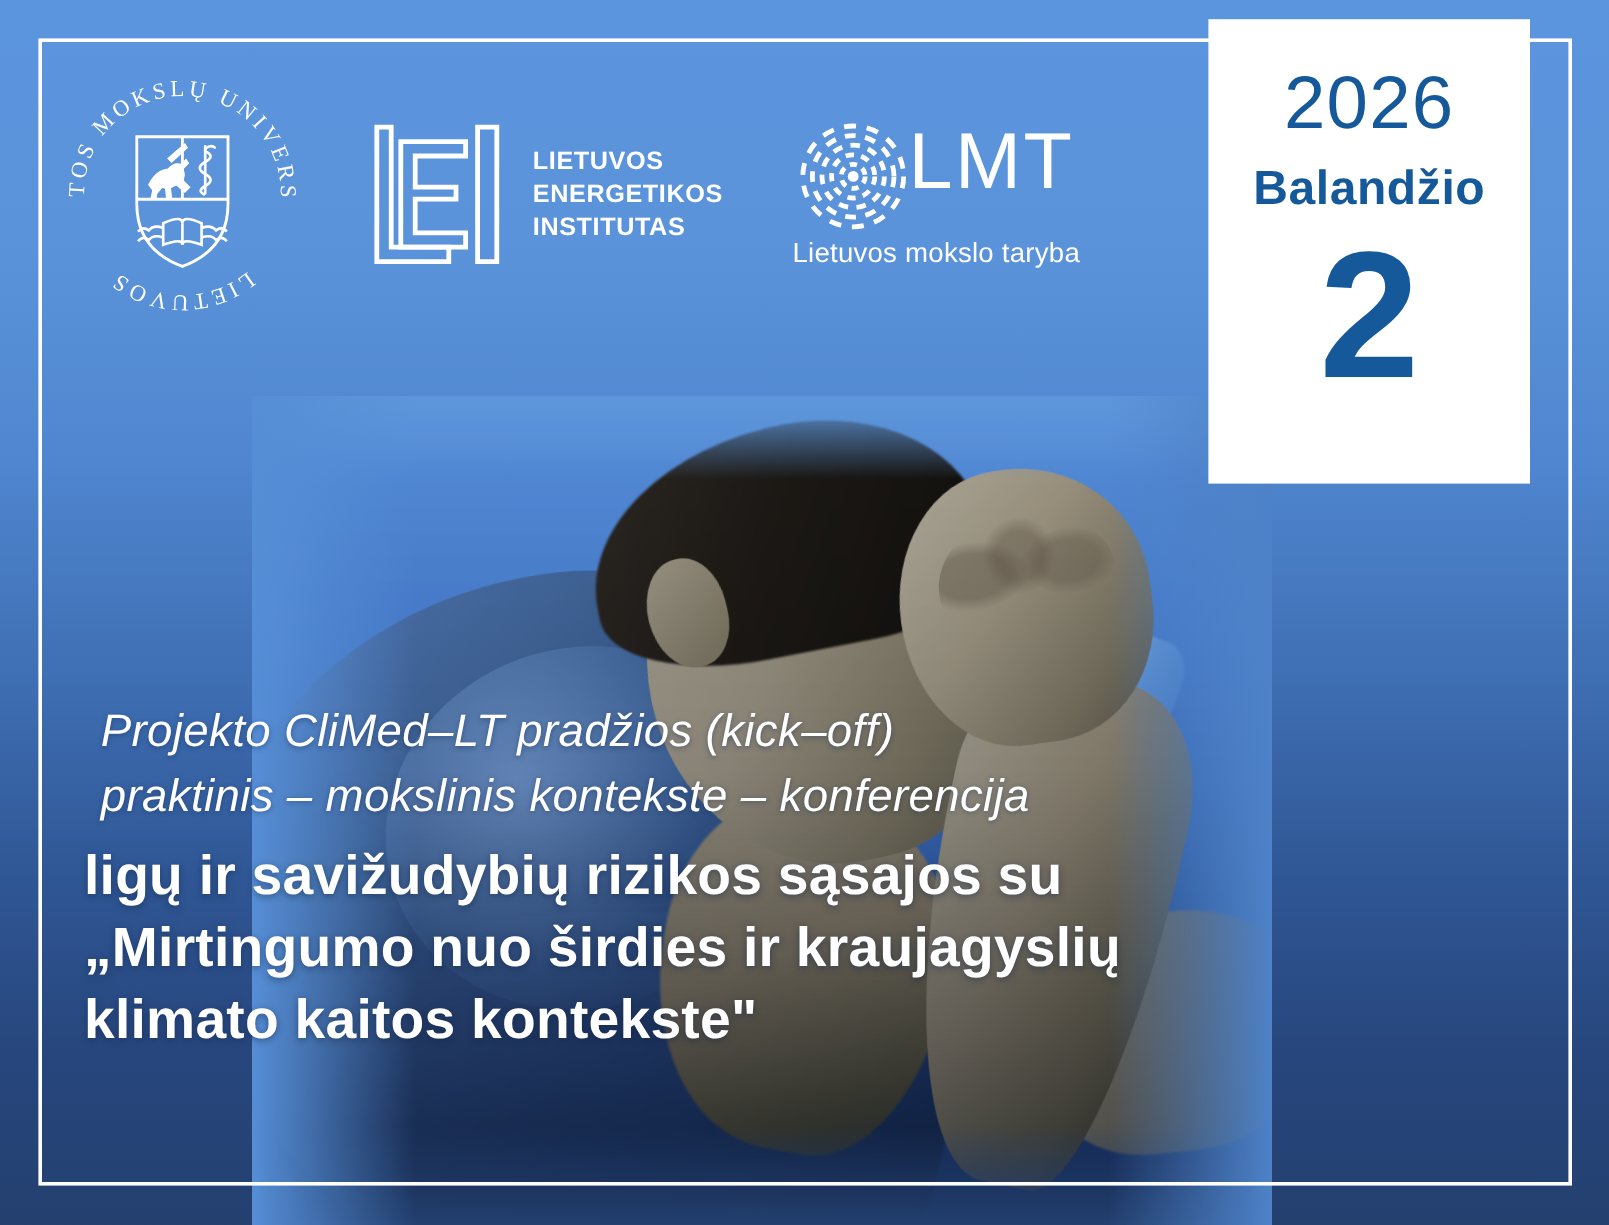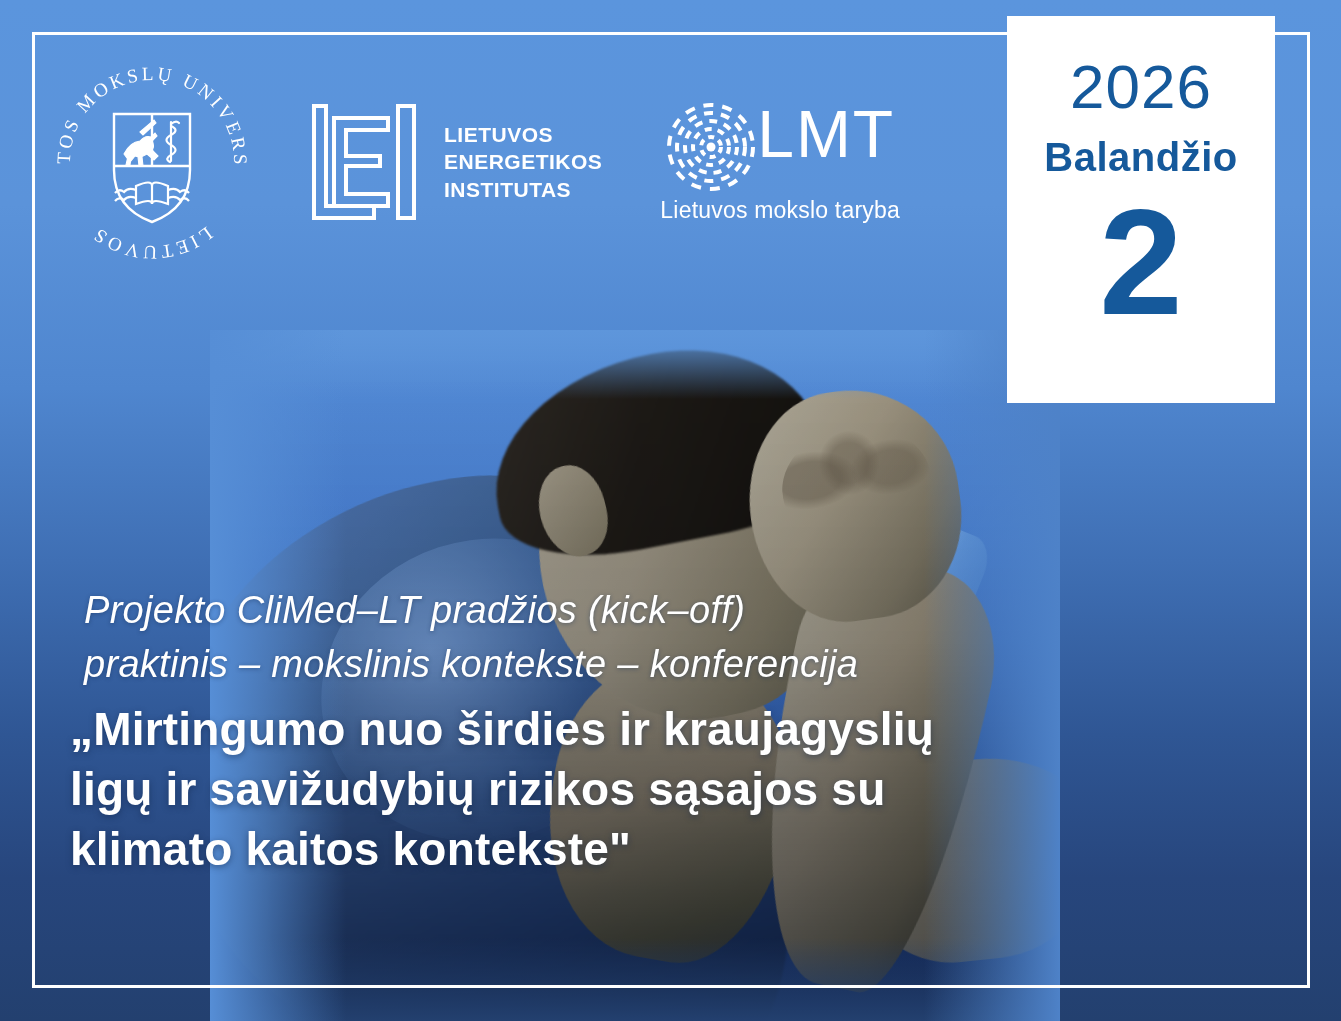--- a/index.html
+++ b/index.html
@@ -397,18 +397,18 @@
     <div id="date-month">Balandžio</div>
     <div id="date-day">2</div>
   </div>
 
   <div id="subtitle">
     <div>Projekto CliMed–LT pradžios (kick–off)</div>
     <div>praktinis – mokslinis kontekste – konferencija</div>
   </div>
 
   <div id="main-title">
+    <div>ligų ir savižudybių rizikos sąsajos su</div>
     <div>„Mirtingumo nuo širdies ir kraujagyslių</div>
-    <div>ligų ir savižudybių rizikos sąsajos su</div>
     <div>klimato kaitos kontekste"</div>
   </div>
 
 </div>
 
 </body></html>

